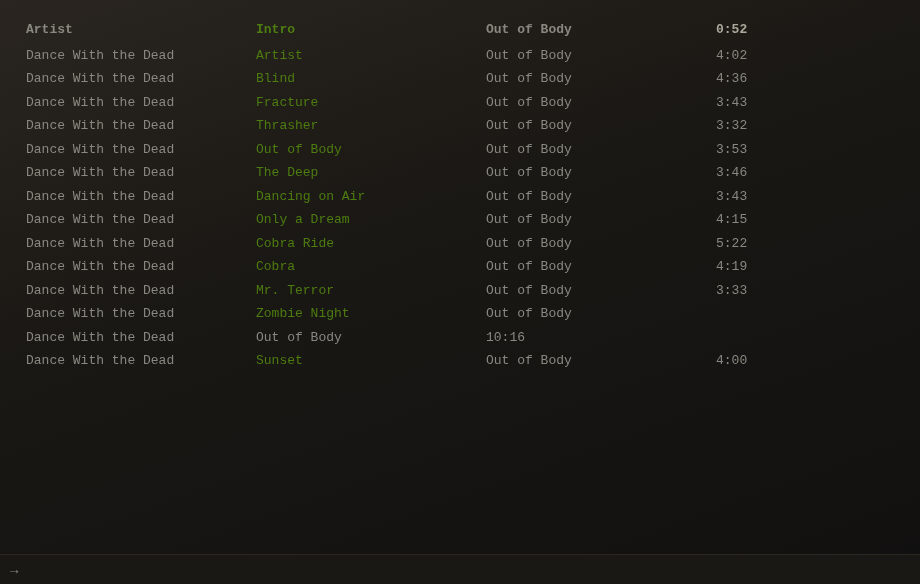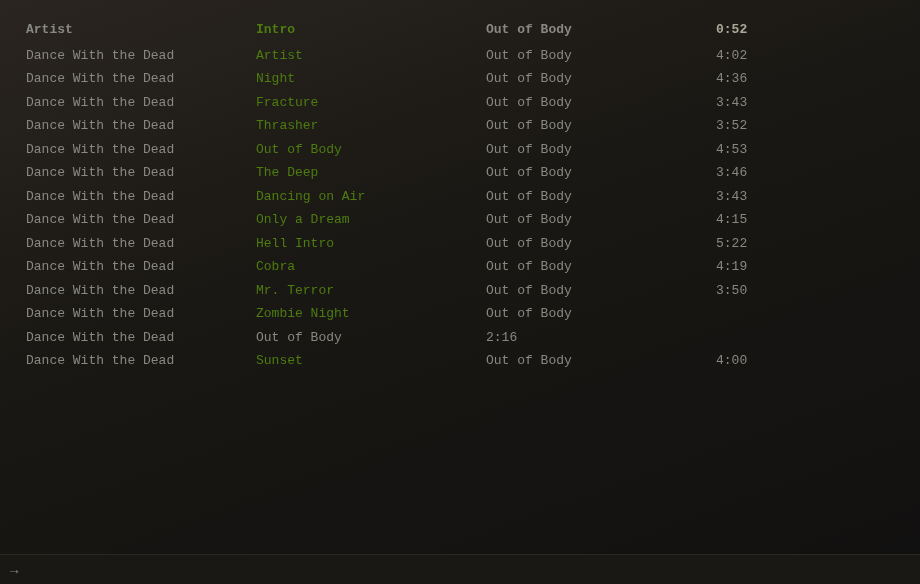--- a/index.html
+++ b/index.html
@@ -88,41 +88,41 @@
     <span class="duration">0:52</span>
   </div>
 <div class="track-row">
       <span class="artist">Dance With the Dead</span>
       <span class="title">Artist</span>
       <span class="album">Out of Body</span>
       <span class="duration">4:02</span>
     </div>
     <div class="track-row">
       <span class="artist">Dance With the Dead</span>
-      <span class="title">Night</span>
+      <span class="title">Blind</span>
       <span class="album">Out of Body</span>
       <span class="duration">4:36</span>
     </div>
     <div class="track-row">
       <span class="artist">Dance With the Dead</span>
       <span class="title">Fracture</span>
       <span class="album">Out of Body</span>
       <span class="duration">3:43</span>
     </div>
     <div class="track-row">
       <span class="artist">Dance With the Dead</span>
       <span class="title">Thrasher</span>
       <span class="album">Out of Body</span>
-      <span class="duration">3:52</span>
+      <span class="duration">3:32</span>
     </div>
     <div class="track-row">
       <span class="artist">Dance With the Dead</span>
       <span class="title">Out of Body</span>
       <span class="album">Out of Body</span>
-      <span class="duration">4:53</span>
+      <span class="duration">3:53</span>
     </div>
     <div class="track-row">
       <span class="artist">Dance With the Dead</span>
       <span class="title">The Deep</span>
       <span class="album">Out of Body</span>
       <span class="duration">3:46</span>
     </div>
     <div class="track-row">
       <span class="artist">Dance With the Dead</span>
       <span class="title">Dancing on Air</span>
@@ -130,45 +130,45 @@
       <span class="duration">3:43</span>
     </div>
     <div class="track-row">
       <span class="artist">Dance With the Dead</span>
       <span class="title">Only a Dream</span>
       <span class="album">Out of Body</span>
       <span class="duration">4:15</span>
     </div>
     <div class="track-row">
       <span class="artist">Dance With the Dead</span>
-      <span class="title">Hell Intro</span>
+      <span class="title">Cobra Ride</span>
       <span class="album">Out of Body</span>
       <span class="duration">5:22</span>
     </div>
     <div class="track-row">
       <span class="artist">Dance With the Dead</span>
       <span class="title">Cobra</span>
       <span class="album">Out of Body</span>
       <span class="duration">4:19</span>
     </div>
     <div class="track-row">
       <span class="artist">Dance With the Dead</span>
       <span class="title">Mr. Terror</span>
       <span class="album">Out of Body</span>
-      <span class="duration">3:50</span>
+      <span class="duration">3:33</span>
     </div>
     <div class="track-row">
       <span class="artist">Dance With the Dead</span>
       <span class="title">Zombie Night</span>
       <span class="album">Out of Body</span>
     </div>
     <div class="track-row">
       <span class="artist">Dance With the Dead</span>
       <span class="album">Out of Body</span>
-      <span class="duration">2:16</span>
+      <span class="duration">10:16</span>
     </div>
     <div class="track-row">
       <span class="artist">Dance With the Dead</span>
       <span class="title">Sunset</span>
       <span class="album">Out of Body</span>
       <span class="duration">4:00</span>
     </div>
   </div>
 
 <div class="bottom-bar">

